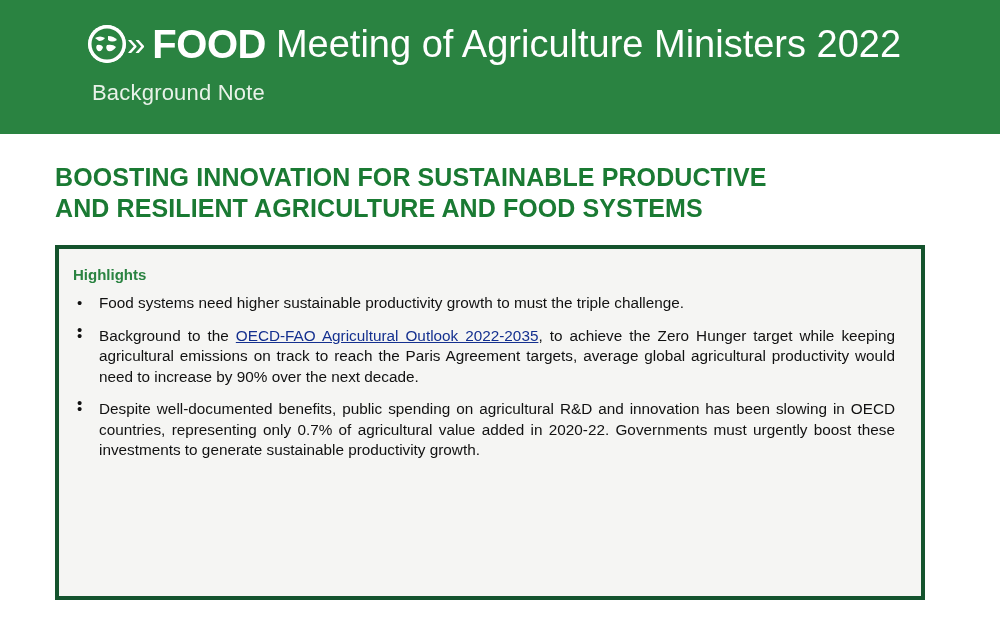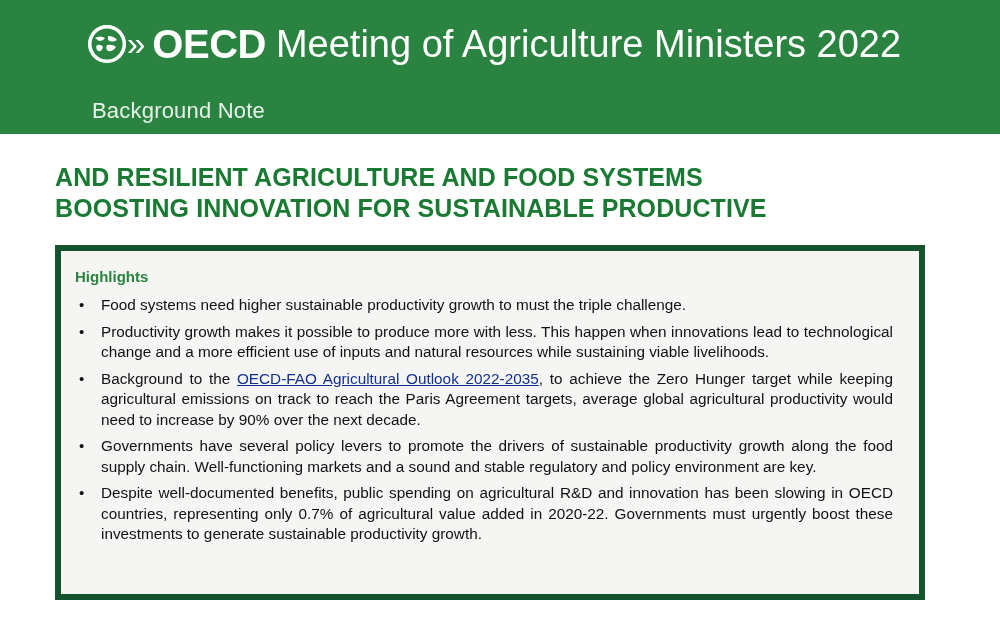--- a/index.html
+++ b/index.html
@@ -77,21 +77,21 @@
     line-height: 44px;
     margin-left: 10px;
     letter-spacing: 0px;
     text-align: center;
   }
   .header-subtitle {
     color: #e9f2e9;
     font-size: 22px;
     font-weight: 400;
     line-height: 26px;
-    margin-top: 32px;
+    margin-top: 14px;
     margin-left: 4px;
     letter-spacing: 0.2px;
   }
   
   .doc-title {
     position: absolute;
     left: 55px;
     top: 162px;
     width: 900px;
     color: #1a7a33;
@@ -101,21 +101,21 @@
     letter-spacing: 0.1px;
   }
   .doc-title div { white-space: nowrap; }
   
   .highlights-box {
     position: absolute;
     left: 55px;
     top: 245px;
     width: 870px;
     height: 355px;
-    border: 6px solid #14532d;
+    border: 4px solid #14532d;
     background: #f5f5f3;
     box-sizing: border-box;
   }
   .highlights-title {
     color: #2a8341;
     font-size: 15px;
     font-weight: 700;
     margin: 17px 0 0 14px;
   }
   .bullets {
@@ -159,46 +159,46 @@
               <circle cx="19" cy="19" r="19" fill="#ffffff"></circle>
               <circle cx="19" cy="19" r="15.5" fill="#2a8341"></circle>
               <path d="M7 13 Q12 10 17 13 Q15 16 11 16 Z" fill="#ffffff"></path>
               <path d="M20 11 Q26 11 29 15 Q24 18 20 15 Z" fill="#ffffff"></path>
               <path d="M9 20 Q13 19 15 22 Q14 27 10 26 Q7 23 9 20 Z" fill="#ffffff"></path>
               <path d="M19 20 Q25 19 28 22 Q25 27 20 26 Q17 23 19 20 Z" fill="#ffffff"></path>
             </svg>
           </span>
           <span class="chev">»</span>
         </span>
-        <span class="oecd-word">OECD</span>
+        <span class="oecd-word">FOOD</span>
         <span class="header-title">Meeting of Agriculture Ministers 2022</span>
       </div>
       <div class="header-subtitle">Background Note</div>
     </div>
   </div>
 
   <div class="doc-title">
+    <div>BOOSTING INNOVATION FOR SUSTAINABLE PRODUCTIVE</div>
     <div>AND RESILIENT AGRICULTURE AND FOOD SYSTEMS</div>
-    <div>BOOSTING INNOVATION FOR SUSTAINABLE PRODUCTIVE</div>
   </div>
 
   <div class="highlights-box">
     <div class="highlights-title">Highlights</div>
     <ul class="bullets">
       <li>
         <span class="dot">•</span><span>Food systems need higher sustainable productivity growth to must the triple challenge.</span>
       </li>
       <li>
-        <span class="dot">•</span><span>Productivity growth makes it possible to produce more with less. This happen when innovations lead to technological change and a more efficient use of inputs and natural resources while sustaining viable livelihoods.</span>
+        <span class="dot">•</span>
       </li>
       <li>
         <span class="dot">•</span><span>Background to the </span><a href="#">OECD-FAO Agricultural Outlook 2022-2035</a><span>, to achieve the Zero Hunger target while keeping agricultural emissions on track to reach the Paris Agreement targets, average global agricultural productivity would need to increase by 90% over the next decade.</span>
       </li>
       <li>
-        <span class="dot">•</span><span>Governments have several policy levers to promote the drivers of sustainable productivity growth along the food supply chain. Well-functioning markets and a sound and stable regulatory and policy environment are key.</span>
+        <span class="dot">•</span>
       </li>
       <li>
         <span class="dot">•</span><span>Despite well-documented benefits, public spending on agricultural R&amp;D and innovation has been slowing in OECD countries, representing only 0.7% of agricultural value added in 2020-22. Governments must urgently boost these investments to generate sustainable productivity growth.</span>
       </li>
     </ul>
   </div>
 
 </div>
 
 </body></html>

